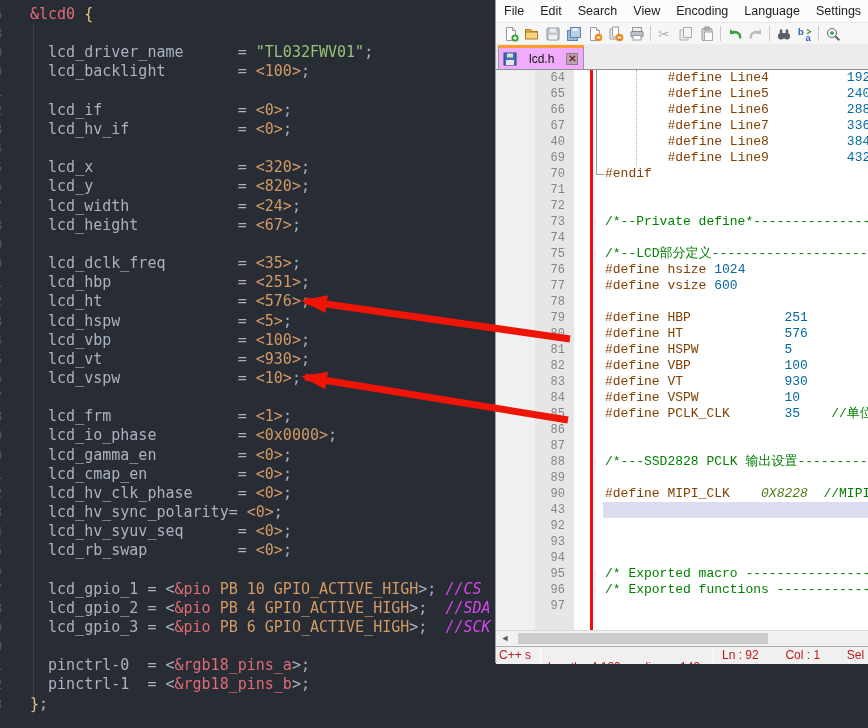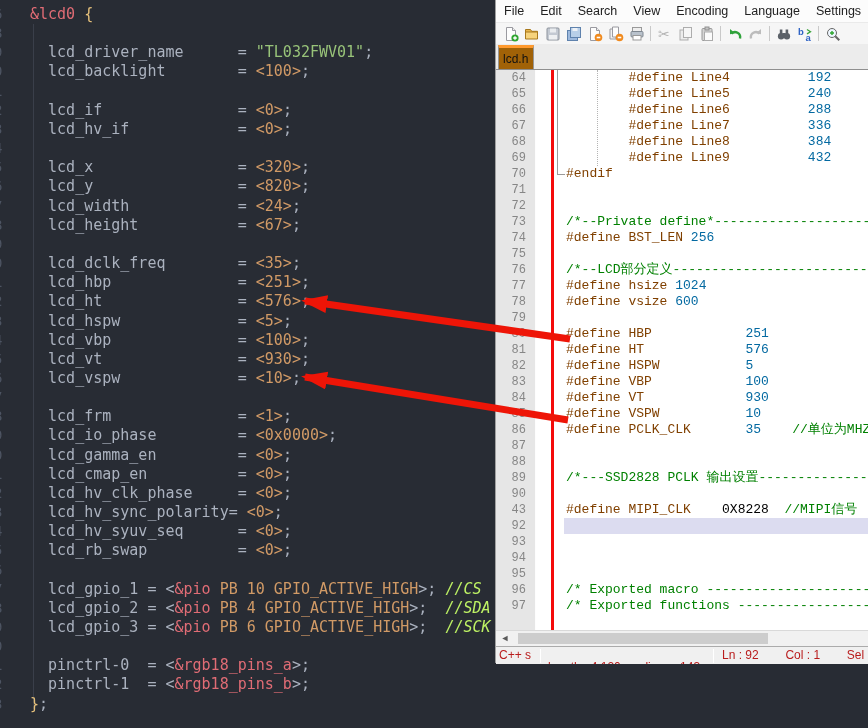--- a/index.html
+++ b/index.html
@@ -11,57 +11,57 @@
     background:#282c34; padding-top:5px; overflow:hidden; }
   #left-editor .indent-guide { position:absolute; left:33px; top:24px; height:685px;
     border-left:1px solid #3a3f4a; }
   .lline { position:relative; height:19.16px; line-height:19.16px; white-space:pre;
     padding-left:30px; font-family:"DejaVu Sans Mono",monospace; font-size:15px;
     color:#abb2bf; }
   .lline .gut { position:absolute; left:-6px; top:0; width:12px; color:#4d5462;
     font-size:14px; }
   .seg-p { color:#abb2bf; } .seg-r { color:#e06c75; } .seg-o { color:#d19a66; }
   .seg-s { color:#98c379; } .seg-y { color:#e5c07b; }
-  .seg-c { color:#bef264; font-style:italic; }
+  .seg-c { color:#d946ef; font-style:italic; }
 
   
   #npp { position:absolute; left:495px; top:0; width:373px; height:663px;
     background:#f0f0f0; border-left:1px solid #a0a0a0; border-bottom:1px solid #909090; }
   #menubar { height:22px; background:#fcfcfc; display:flex; align-items:flex-start;
     font-size:12.5px; color:#222; overflow:hidden; white-space:nowrap; }
   #menubar .menu-item { padding:0 8px; height:22px; line-height:22px; }
   #toolbar { height:22px; background:#f6f6f6; display:flex; align-items:center;
     padding-left:4px; border-top:1px solid #eaeaea; overflow:hidden; white-space:nowrap; }
   .tb-btn { width:21px; height:18px; display:inline-flex; align-items:center;
     justify-content:center; flex:0 0 auto; }
   .tb-sep { width:1px; height:15px; background:#c9c9c9; margin:0 3px; flex:0 0 auto; }
   #tabbar { height:26px; background:#ececec; border-bottom:1px solid #8f8f8f;
     display:flex; align-items:flex-end; padding-left:2px; }
-  #tab-lcdh { height:24px; background:#a16207; border:1px solid #989898; border-bottom:none;
-    border-top:3px solid #ff9a2e; display:flex; align-items:center; gap:4px;
-    padding:0 5px 0 4px; font-size:12px; color:#111;flex-direction:column; }
+  #tab-lcdh { height:24px; background:#f0abfc; border:1px solid #989898; border-bottom:none;
+    border-top:3px solid #ff9a2e; display:flex; align-items:center; gap:12px;
+    padding:0 5px 0 4px; font-size:12px; color:#111; }
   #tab-close { width:12px; height:12px; background:#b5a6ae; border:1px solid #8d7f87;
     color:#7b1a2e; font-size:10px; line-height:10px; font-weight:bold; text-align:center; }
 
-  #editor { position:relative; height:560px; background:#ffffff; overflow:hidden; }
+  #editor { position:relative; height:560px; background:#ffffff; overflow:hidden;margin-left:39px; }
   #gutter { position:absolute; left:0; top:0; width:40px; height:560px; background:#e6e6e6;
     border-right:1px solid #fdfdfd; }
   .rnum { height:16px; line-height:16px; text-align:right; padding-right:9px;
     font-family:"Liberation Mono",monospace; font-size:12px; color:#868686; }
   #fold-margin { position:absolute; left:41px; top:0; width:27px; height:560px; background:#fff; }
   #mod-line { position:absolute; left:55px; top:0; width:3px; height:560px; background:#f40b0b; }
   #fold-vline { position:absolute; left:61px; top:0; width:1px; height:104px; background:#9a9a9a; }
   #fold-tick { position:absolute; left:61px; top:104px; width:8px; height:1px; background:#9a9a9a; }
   #rtext { position:absolute; left:68px; top:0; right:0; height:560px; }
   .rline { position:relative; height:16px; line-height:16px; white-space:pre;
     padding-left:2px; font-family:"Liberation Mono",monospace; font-size:13px; color:#000;
     overflow:hidden; }
   .rline.current { background:#dcdcf0; }
   #rguide { position:absolute; left:33px; top:0; height:96px; border-left:1px dotted #b4b4b4; }
-  .seg-d { color:#000000; } .seg-pp { color:#804000; } .seg-n { color:#0369a1; }
+  .seg-d { color:#4d7c0f;font-style:italic; } .seg-pp { color:#804000; } .seg-n { color:#0369a1; }
   .seg-cm { color:#008000; }
 
   #hscroll { height:16px; background:#f1f1f1; border-top:1px solid #d9d9d9; position:relative; }
   #hs-left { position:absolute; left:1px; top:1px; width:16px; height:13px; background:#f1f1f1;
     color:#5a5a5a; font-size:9px; line-height:13px; text-align:center; }
   #hs-thumb { position:absolute; left:22px; top:2px; width:250px; height:11px; background:#cdcdcd; }
   #statusbar { height:18px; background:#f0f0f0; border-top:1px solid #ababab; display:flex;
     align-items:center; font-size:12px; color:#b91c1c; overflow:hidden; white-space:nowrap; }
   .sb-sec { height:18px; line-height:17px; overflow:hidden; flex:0 0 auto; }
   .sb-sep { width:1px; height:14px; background:#bdbdbd; border-right:1px solid #fff;
@@ -247,21 +247,21 @@
       <span>lcd.h</span>
       <span id="tab-close">✕</span>
     </div>
   </div>
   <div id="editor">
     <div id="gutter">
         <div class="rnum">64</div>
         <div class="rnum">65</div>
         <div class="rnum">66</div>
         <div class="rnum">67</div>
-        <div class="rnum">68</div>
+        <div class="rnum">40</div>
         <div class="rnum">69</div>
         <div class="rnum">70</div>
         <div class="rnum">71</div>
         <div class="rnum">72</div>
         <div class="rnum">73</div>
         <div class="rnum">74</div>
         <div class="rnum">75</div>
         <div class="rnum">76</div>
         <div class="rnum">77</div>
         <div class="rnum">78</div>
@@ -294,21 +294,20 @@
     <div class="rline"><span class="seg-d">        </span><span class="seg-pp">#define Line4</span><span class="seg-d">          </span><span class="seg-n">192</span></div>
         <div class="rline"><span class="seg-d">        </span><span class="seg-pp">#define Line5</span><span class="seg-d">          </span><span class="seg-n">240</span></div>
         <div class="rline"><span class="seg-d">        </span><span class="seg-pp">#define Line6</span><span class="seg-d">          </span><span class="seg-n">288</span></div>
         <div class="rline"><span class="seg-d">        </span><span class="seg-pp">#define Line7</span><span class="seg-d">          </span><span class="seg-n">336</span></div>
         <div class="rline"><span class="seg-d">        </span><span class="seg-pp">#define Line8</span><span class="seg-d">          </span><span class="seg-n">384</span></div>
         <div class="rline"><span class="seg-d">        </span><span class="seg-pp">#define Line9</span><span class="seg-d">          </span><span class="seg-n">432</span></div>
         <div class="rline"><span class="seg-pp">#endif</span></div>
         <div class="rline"> </div>
         <div class="rline"> </div>
         <div class="rline"><span class="seg-cm">/*--Private define*--------------------------------------------</span></div>
-        <div class="rline"><span class="seg-pp">#define BST_LEN</span><span class="seg-d"> </span><span class="seg-n">256</span></div>
         <div class="rline"> </div>
         <div class="rline"><span class="seg-cm">/*--LCD部分定义------------------------------------------------</span></div>
         <div class="rline"><span class="seg-pp">#define hsize</span><span class="seg-d"> </span><span class="seg-n">1024</span></div>
         <div class="rline"><span class="seg-pp">#define vsize</span><span class="seg-d"> </span><span class="seg-n">600</span></div>
         <div class="rline"> </div>
         <div class="rline"><span class="seg-pp">#define HBP</span><span class="seg-d">            </span><span class="seg-n">251</span></div>
         <div class="rline"><span class="seg-pp">#define HT</span><span class="seg-d">             </span><span class="seg-n">576</span></div>
         <div class="rline"><span class="seg-pp">#define HSPW</span><span class="seg-d">           </span><span class="seg-n">5</span></div>
         <div class="rline"><span class="seg-pp">#define VBP</span><span class="seg-d">            </span><span class="seg-n">100</span></div>
         <div class="rline"><span class="seg-pp">#define VT</span><span class="seg-d">             </span><span class="seg-n">930</span></div>

